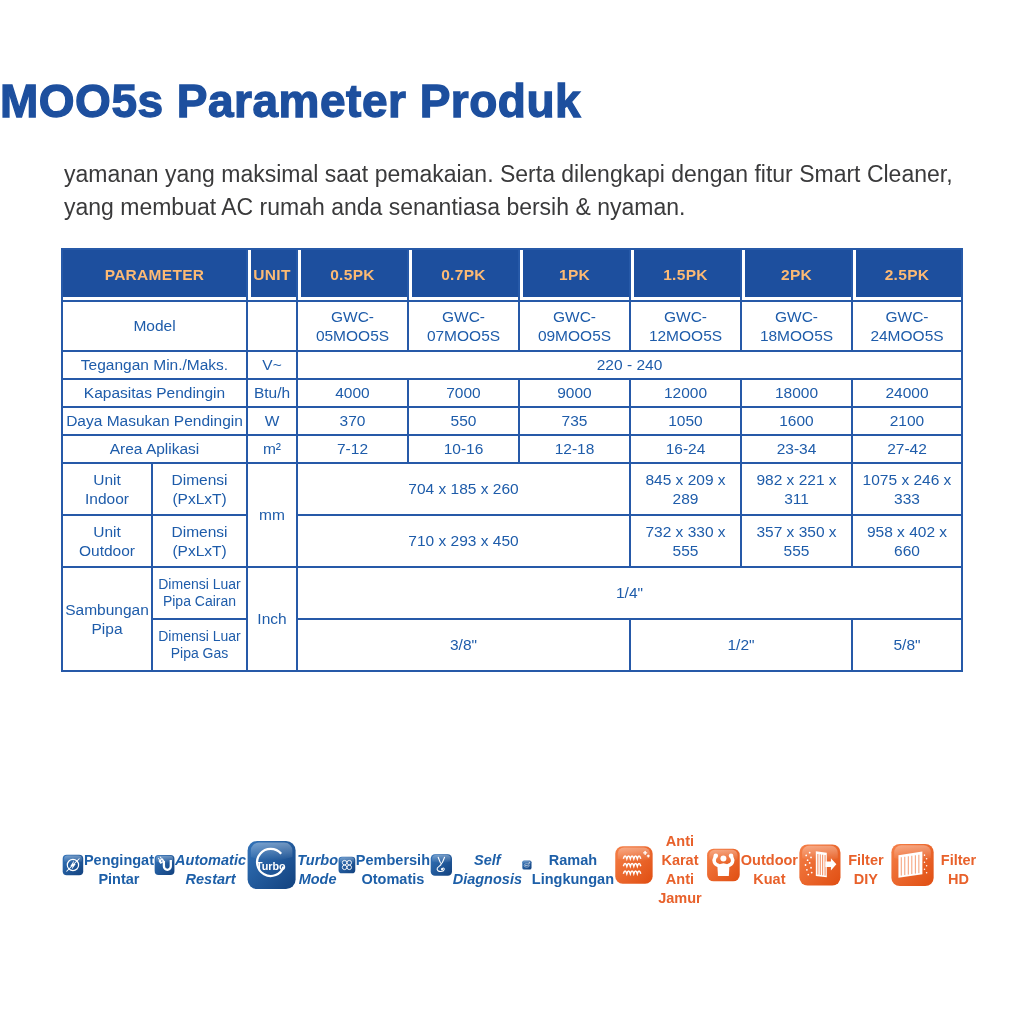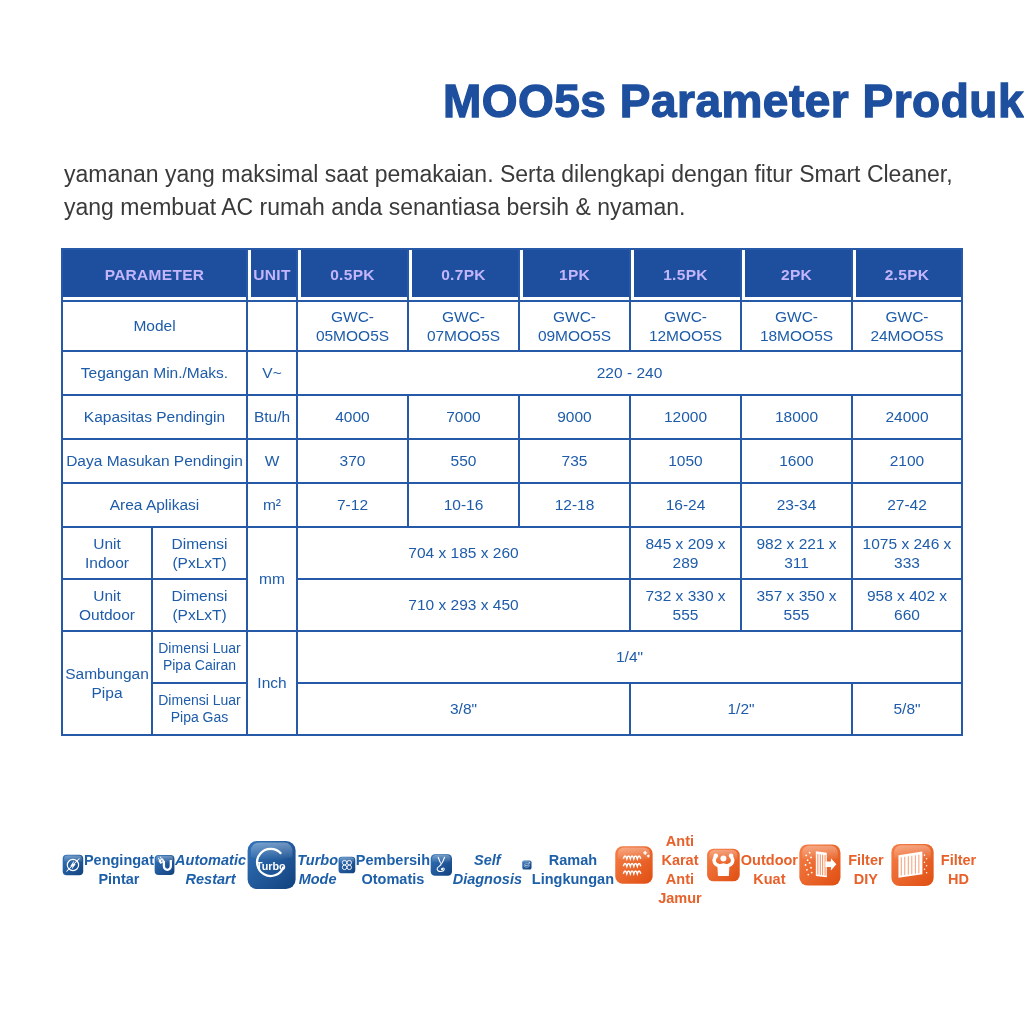--- a/index.html
+++ b/index.html
@@ -3,48 +3,48 @@
 <meta charset="utf-8">
 <style>
   * { margin:0; padding:0; box-sizing:border-box; }
   html,body { background:#ffffff; }
   .page {
     position:relative; width:1024px; height:1024px; background:#fff;
     font-family:"Liberation Sans", sans-serif; overflow:hidden;
   }
   
   .title {
-    margin-top:74px; text-align:right;
+    margin-top:74px; text-align:left;
     font-size:46px; font-weight:bold; letter-spacing:0.5px;
     color:#1d4f9e; -webkit-text-stroke:1.3px #1d4f9e;
   }
   
   .desc {
     margin:30px 64px 0 64px; color:#3a3a3b;
     font-size:23px; line-height:33px;
   }
   
   table.spec {
     width:900px; margin:24px auto 0 auto;
     border-collapse:collapse; table-layout:fixed;
   }
   .spec td, .spec th {
     border:2px solid #2659a8; text-align:center; vertical-align:middle;
     color:#1e5caa; font-size:15.5px; padding:2px; line-height:1.25;
   }
   .spec thead th {
-    background:#1d4f9e; color:#c4b5fd; font-weight:bold; font-size:15.5px;
+    background:#1d4f9e; color:#fdba74; font-weight:bold; font-size:15.5px;
     letter-spacing:0.3px;
   }
   .spec thead th { box-shadow: inset 0 -3px 0 #fff; }
   .spec thead th + th { box-shadow: inset 3px -3px 0 #fff; }
   .pre { white-space:pre-line; }
   .r-head { height:52px; }
   .r-model { height:50px;margin-left:39px; }
-  .r-std { height:44px; }
+  .r-std { height:28px; }
   .r-dim { height:52px; }
   .r-pipe { height:52px; }
   
   .features {
     position:absolute; left:62px; top:822px; width:900px;
     display:flex; justify-content:space-between;
   }
   .feature {
     width:92px; display:flex; flex-direction:row; align-items:center;
   }

